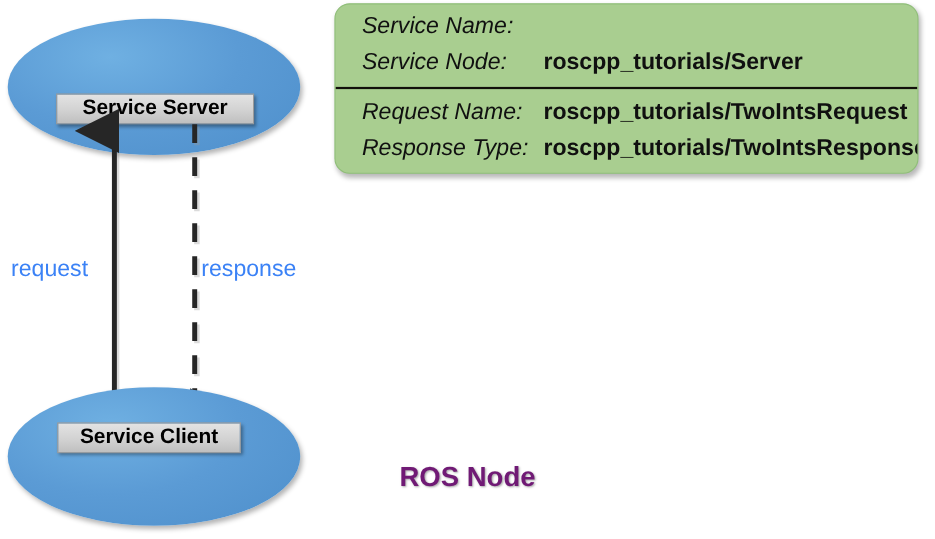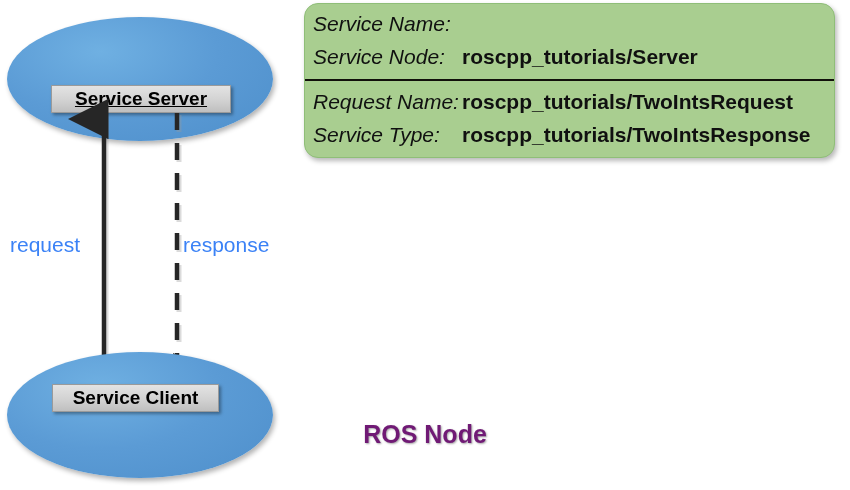--- a/index.html
+++ b/index.html
@@ -42,21 +42,21 @@
     background:linear-gradient(to bottom,#E3E3E3 0%,#D2D2D2 55%,#BFBFBF 100%);
     border:1px solid #9a9a9a;
     box-shadow:2px 2px 3px rgba(0,0,0,0.35);
     display:flex;align-items:center;justify-content:center;
     color:#000000;
     font-weight:bold;
     font-size:19px;
     white-space:nowrap;
     box-sizing:border-box;
   }
-  #iface-server{left:51px;top:85px;width:180px;height:28px;text-decoration:underline;}
+  #iface-server{left:51px;top:85px;width:180px;height:28px;}
   #iface-client{left:52px;top:384px;width:167px;height:28px;}
 
   
   .flow-label{
     position:absolute;
     font-size:21px;
     color:#3b82f6;
     white-space:nowrap;
   }
   #label-request{left:10px;top:233px;}
@@ -80,22 +80,23 @@
   #info-divider{
     position:absolute;
     left:0;top:75px;
     width:100%;height:0;
     border-top:2px solid #12100b;
   }
   .info-row{
     display:flex;
     align-items:baseline;
     height:33px;
-    padding-left:8px;
+    padding-left:24px;
     box-sizing:border-box;
+    gap:16px;
   }
   .info-key{
     font-style:italic;
     font-size:21px;
     color:#101010;
     width:149px;
     flex:0 0 149px;
     white-space:nowrap;
   }
   .info-val{
@@ -157,20 +158,20 @@
     </div>
 
     <div id="info-divider"></div>
 
     <div class="info-section" id="info-section-message">
       <div class="info-row">
         <span class="info-key">Request Name:</span>
         <span class="info-val">roscpp_tutorials/TwoIntsRequest</span>
       </div>
       <div class="info-row">
-        <span class="info-key">Service Type:</span>
+        <span class="info-key">Response Type:</span>
         <span class="info-val">roscpp_tutorials/TwoIntsResponse</span>
       </div>
     </div>
 
   </div>
 
 </div>
 
 </body></html>

